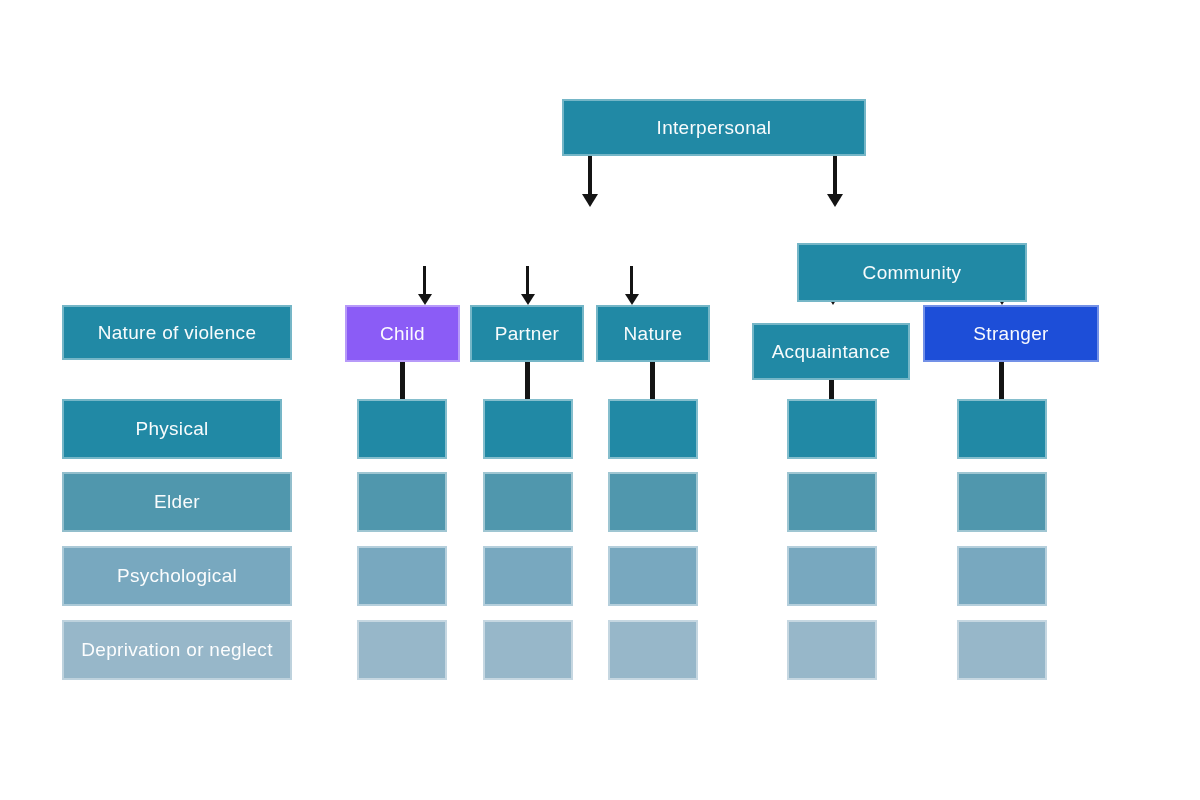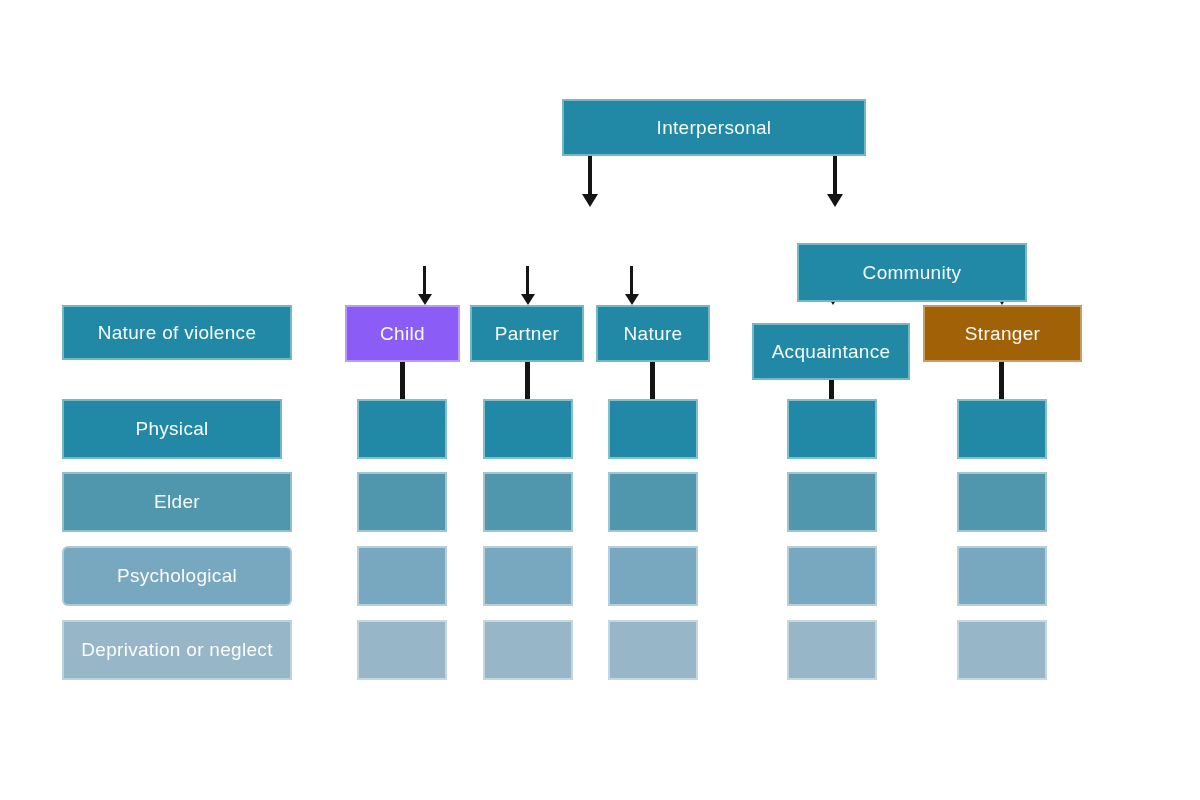--- a/index.html
+++ b/index.html
@@ -96,34 +96,34 @@
   </div>
   <div class="box" style="left: 470px; top: 305px; width: 114px; height: 57px; background-color: rgb(33, 137, 165);">
     <span class="label">Partner</span>
   </div>
   <div class="box" style="left: 596px; top: 305px; width: 114px; height: 57px; background-color: rgb(33, 137, 165);">
     <span class="label">Nature</span>
   </div>
   <div class="box" style="left: 752px; top: 323px; width: 158px; height: 57px; background-color: rgb(33, 137, 165);">
     <span class="label">Acquaintance</span>
   </div>
-  <div class="box" style="left: 923px; top: 305px; width: 159px; height: 57px; background-color: #a16207;">
+  <div class="box" style="left: 923px; top: 305px; width: 176px; height: 57px; background-color: #1d4ed8;">
     <span class="label">Stranger</span>
   </div>
 
   <div class="box" style="left: 62px; top: 305px; width: 230px; height: 55px; background-color: rgb(33, 137, 165); justify-content: center;">
     <span class="label">Nature of violence</span>
   </div>
   <div class="box" style="left: 62px; top: 399px; width: 220px; height: 60px; background-color: rgb(33, 137, 165);">
     <span class="label">Physical</span>
   </div>
   <div class="box" style="left: 62px; top: 472px; width: 230px; height: 60px; background-color: rgb(80, 151, 173);">
     <span class="label">Elder</span>
   </div>
-  <div class="box" style="left: 62px; top: 546px; width: 230px; height: 60px; background-color: rgb(120, 168, 191); border-radius: 6px;">
+  <div class="box" style="left: 62px; top: 546px; width: 230px; height: 60px; background-color: rgb(120, 168, 191);">
     <span class="label">Psychological</span>
   </div>
   <div class="box" style="left: 62px; top: 620px; width: 230px; height: 60px; background-color: rgb(151, 183, 201);">
     <span class="label">Deprivation or neglect</span>
   </div>
 
   <div class="cell" style="left: 357px; top: 399px; background-color: rgb(33, 137, 165);"></div>
   <div class="cell" style="left: 357px; top: 472px; background-color: rgb(80, 151, 173);"></div>
   <div class="cell" style="left: 357px; top: 546px; background-color: rgb(120, 168, 191);"></div>
   <div class="cell" style="left: 357px; top: 620px; background-color: rgb(151, 183, 201);"></div>

